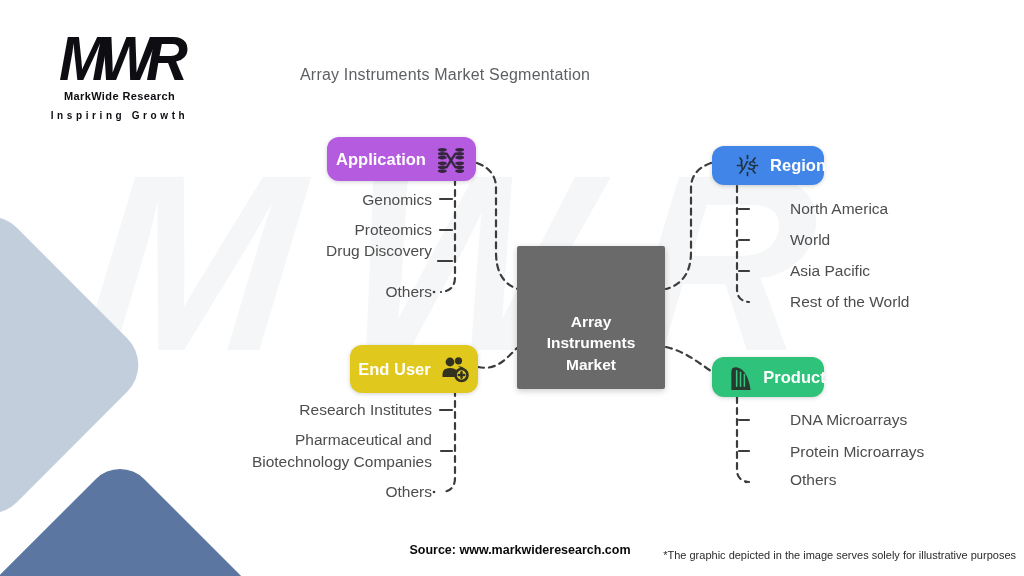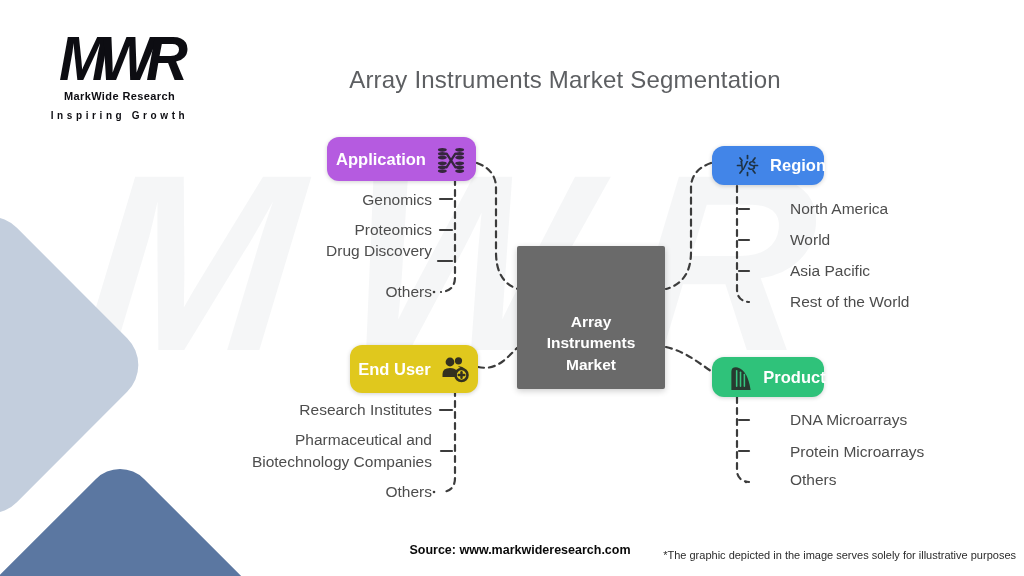--- a/index.html
+++ b/index.html
@@ -16,22 +16,22 @@
                letter-spacing:48px; color:rgba(30,40,60,0.045); z-index:0; white-space:nowrap;
                transform:skewX(-6deg); user-select:none; }
 
   
   .logo { position:absolute; left:32px; top:28px; width:175px; text-align:center; z-index:3; color:#0d0d12; }
   .logo .monogram { font-size:58px; font-weight:bold; font-style:italic; letter-spacing:-8px;
                     line-height:60px; transform:scaleY(1.08); }
   .logo .brand-name { font-size:11px; font-weight:bold; letter-spacing:0.4px; margin-top:2px; }
   .logo .tagline { font-size:10px; font-weight:bold; letter-spacing:3.6px; margin-top:8px; }
 
-  .title { position:absolute; left:300px; top:66px; width:530px; text-align:center;
-           font-size:24px; color:#5d5f62; z-index:3; letter-spacing:0.2px; }
+  .title { position:absolute; left:300px; top:66px; width:530px; text-align:left;
+           font-size:16px; color:#5d5f62; z-index:3; letter-spacing:0.2px; }
 
   
   svg.connectors { position:absolute; inset:0; z-index:2; pointer-events:none; }
   svg.connectors path.dash { fill:none; stroke:#3c3c3c; stroke-width:2.2; stroke-dasharray:6 5; stroke-linecap:round; }
   svg.connectors line.stub { stroke:#3c3c3c; stroke-width:2.2; stroke-linecap:round; }
   svg.connectors circle.dotend { fill:#3c3c3c; }
 
   
   .pill { position:absolute; display:flex; align-items:center; justify-content:center; gap:9px;
           border-radius:12px; color:#fff; font-size:16.5px; font-weight:bold; z-index:4;

